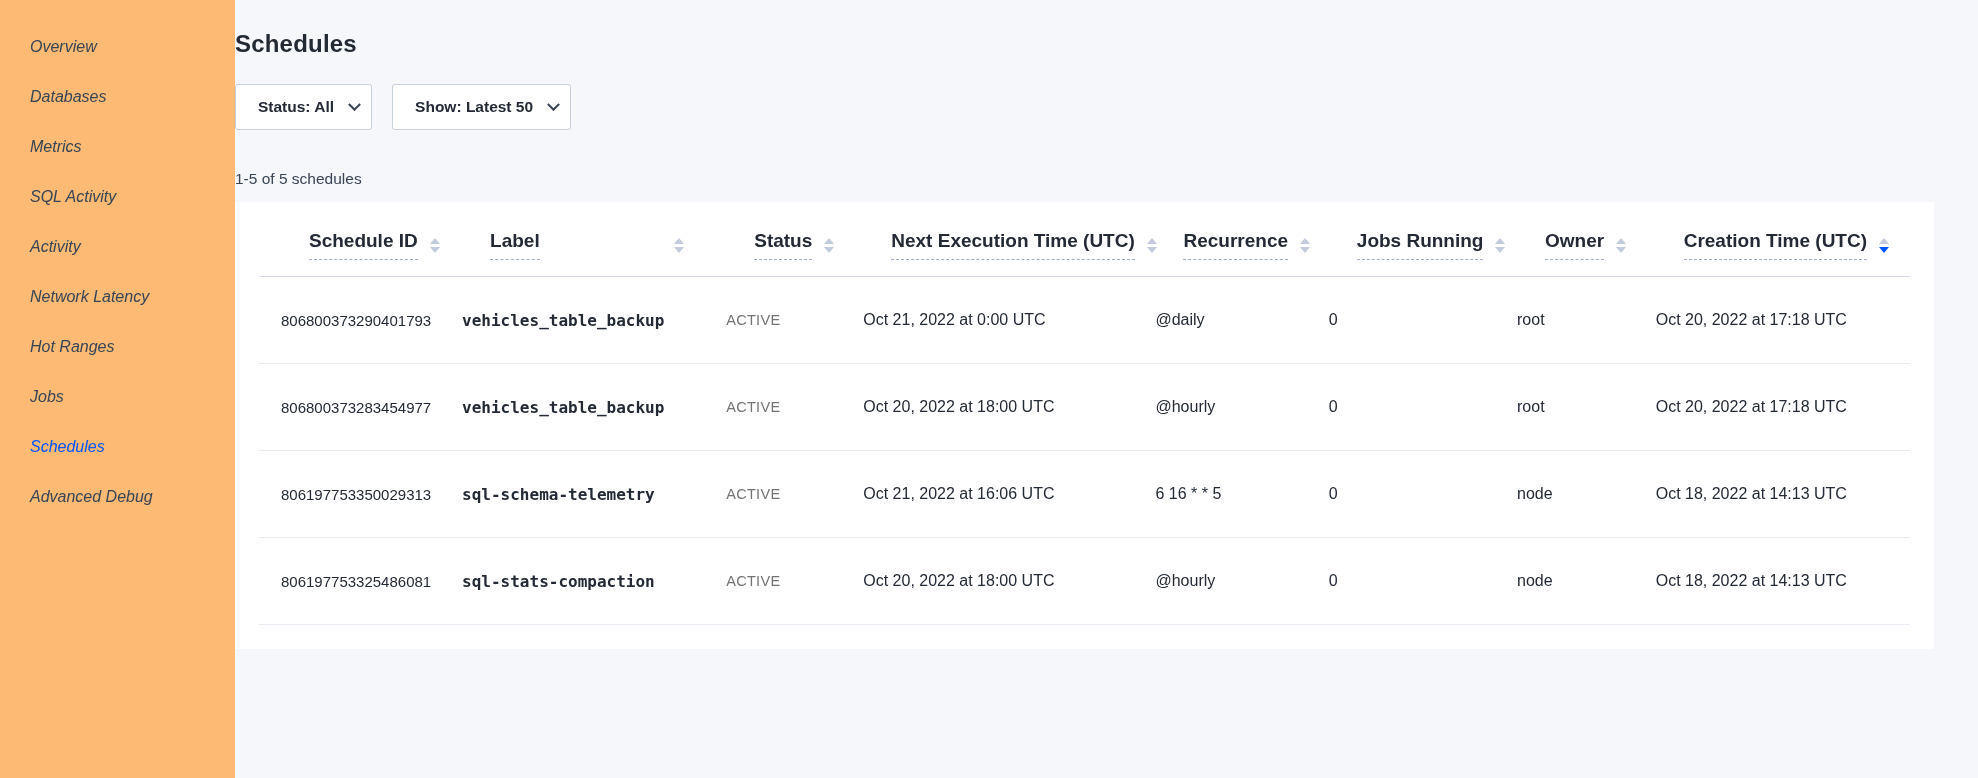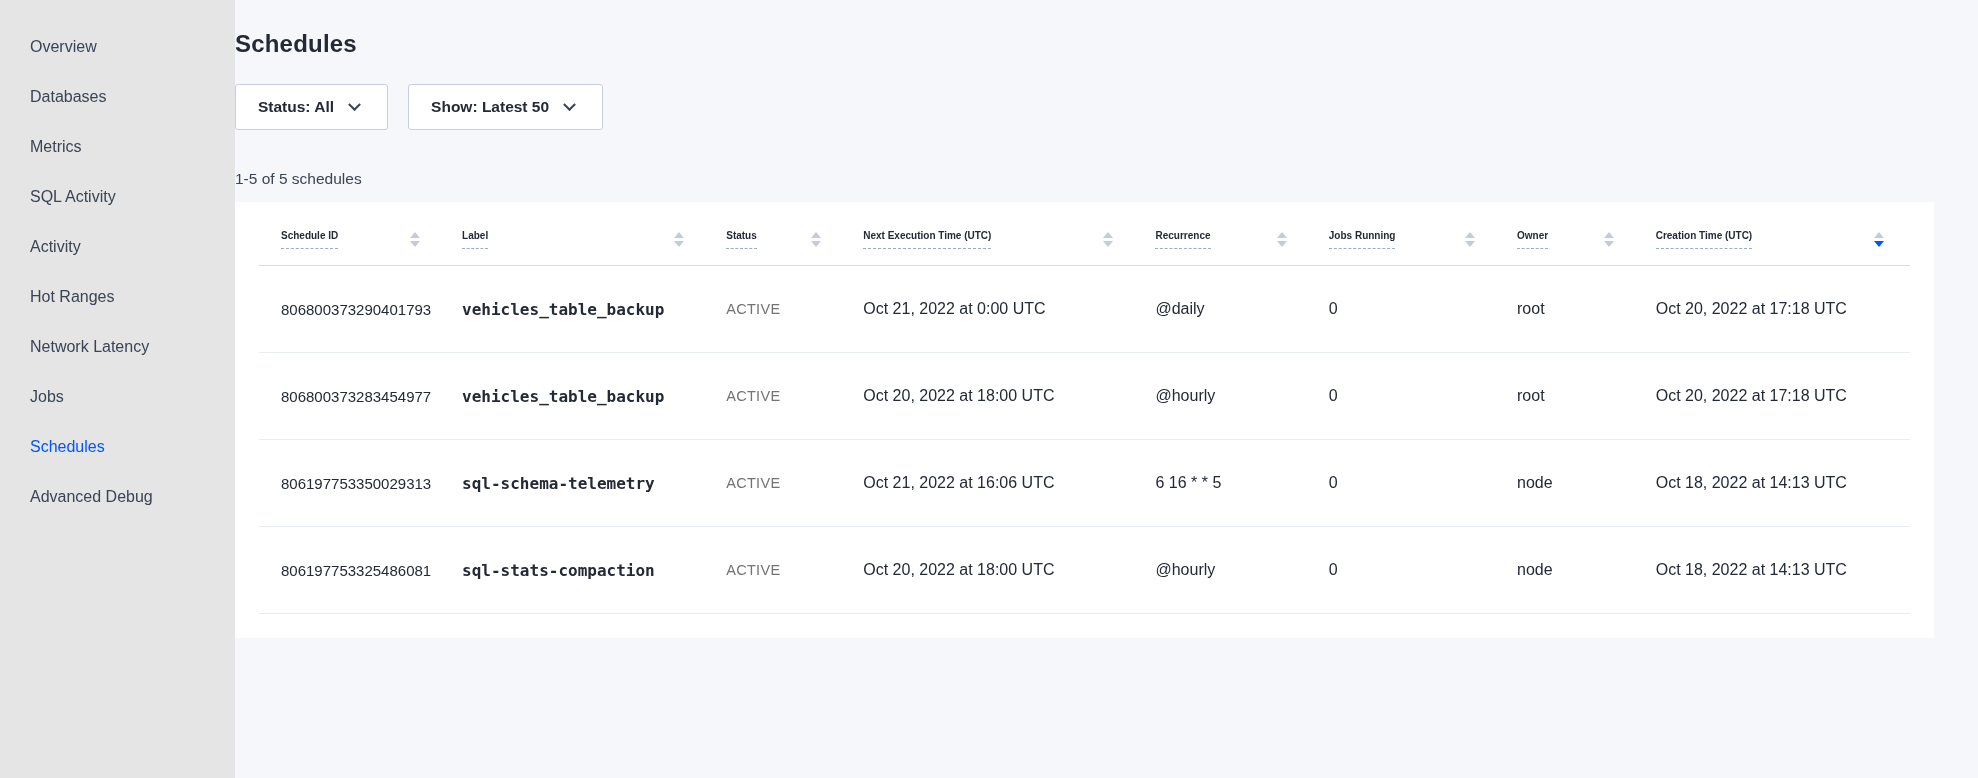--- a/index.html
+++ b/index.html
@@ -10,21 +10,22 @@
     color: #242a35;
     overflow: hidden;
   }
   .app { display: flex; width: 100%; height: 100%; }
 
   
   .sidebar {
     width: 235px;
     flex: 0 0 235px;
     padding-top: 22px;
-    background: #e5e5e5;
+    background: #fdba74;
+    font-style: italic;
   }
   .sidebar-item {
     height: 50px;
     display: flex;
     align-items: center;
     padding-left: 30px;
     font-size: 16px;
     color: #394455;
     cursor: pointer;
     white-space: nowrap;
@@ -37,21 +38,21 @@
     font-size: 24px;
     font-weight: 700;
     color: #242a35;
     letter-spacing: 0.2px;
   }
   .filters { display: flex; gap: 20px; margin-top: 26px; }
   .dropdown {
     display: inline-flex;
     align-items: center;
     height: 46px;
-    padding: 0 28px 0 22px;
+    padding: 0 12px 0 22px;
     background: #ffffff;
     border: 1px solid #c8cfdd;
     border-radius: 3px;
     font-size: 15.5px;
     font-weight: 600;
     color: #242a35;
     cursor: pointer;
   }
   .chevron-down {
     width: 9px; height: 9px;
@@ -82,26 +83,27 @@
     padding: 28px 42px 16px 0;
     border-bottom: 1px solid #d6dbe7;
     text-align: left;
     vertical-align: middle;
     cursor: pointer;
   }
   th:first-child, td:first-child { padding-left: 22px; }
   th:last-child { padding-right: 26px; }
   .th-inner { display: flex; align-items: center; justify-content: space-between; }
   .th-label {
-    font-size: 10px;
+    font-size: 19px;
     font-weight: 700;
     color: #242a35;
     padding-bottom: 7px;
     border-bottom: 1px dashed #9fadc4;
     white-space: nowrap;
+    margin-left: 28px;
   }
   .sort-arrows { display: flex; flex-direction: column; gap: 3px; margin-left: 12px; flex: 0 0 auto; }
   .tri-up {
     width: 0; height: 0;
     border-left: 5px solid transparent; border-right: 5px solid transparent;
     border-bottom: 6px solid #c3cbdc;
   }
   .tri-down {
     width: 0; height: 0;
     border-left: 5px solid transparent; border-right: 5px solid transparent;
@@ -147,24 +149,24 @@
       <div class="sidebar-item">
         <span>Metrics</span>
       </div>
       <div class="sidebar-item">
         <span>SQL Activity</span>
       </div>
       <div class="sidebar-item">
         <span>Activity</span>
       </div>
       <div class="sidebar-item">
+        <span>Network Latency</span>
+      </div>
+      <div class="sidebar-item">
         <span>Hot Ranges</span>
-      </div>
-      <div class="sidebar-item">
-        <span>Network Latency</span>
       </div>
       <div class="sidebar-item">
         <span>Jobs</span>
       </div>
       <div class="sidebar-item active">
         <span>Schedules</span>
       </div>
       <div class="sidebar-item">
         <span>Advanced Debug</span>
       </div>

